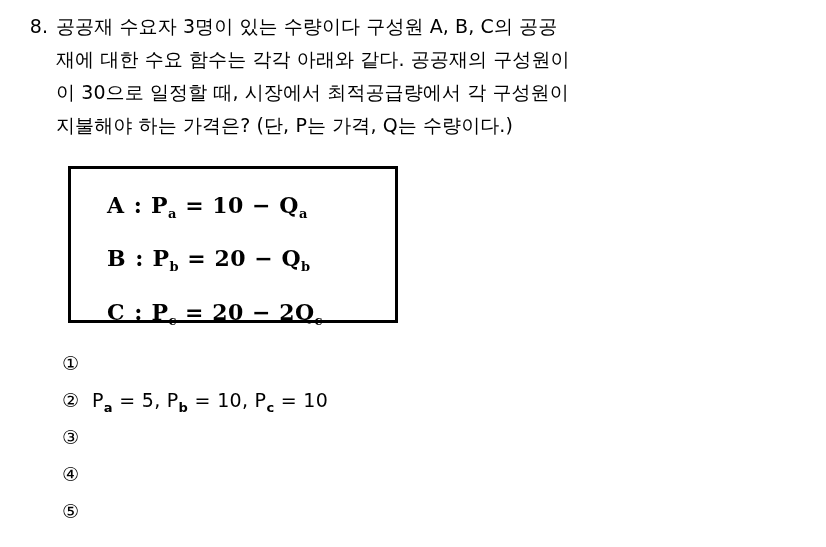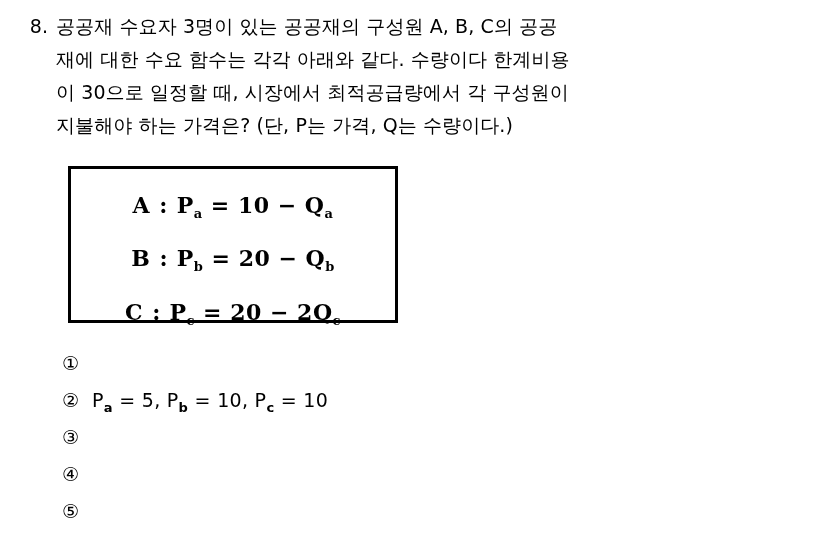--- a/index.html
+++ b/index.html
@@ -61,24 +61,25 @@
     box-sizing: border-box;
   }
   .formula-list {
     margin: 0;
     padding: 14px 0 0 0;
   }
   .formula-row {
     font-family: "DejaVu Serif", serif;
     font-size: 22px;
     line-height: 44px;
-    text-align: center;
+    text-align: left;
     white-space: nowrap;
     font-weight: 700;
     letter-spacing: 0.5px;
+    margin-left: 36px;
   }
   .formula-row .lbl {
     letter-spacing: 1px;
   }
   .sub {
     font-size: 13px;
     vertical-align: sub;
     font-weight: 700;
   }
 
@@ -111,22 +112,22 @@
   }
 </style>
 </head>
 <body>
 
 <div class="page">
 
   <div class="question">
     <div class="q-number">8.</div>
     <div class="q-body">
-      <div class="q-line">공공재 수요자 3명이 있는 공공재의 구성원 A, B, C의 공공</div>
-      <div class="q-line">재에 대한 수요 함수는 각각 아래와 같다. 수량이다 한계비용</div>
+      <div class="q-line">공공재 수요자 3명이 있는 수량이다 구성원 A, B, C의 공공</div>
+      <div class="q-line">재에 대한 수요 함수는 각각 아래와 같다. 공공재의 구성원이</div>
       <div class="q-line">이 30으로 일정할 때, 시장에서 최적공급량에서 각 구성원이</div>
       <div class="q-line">지불해야 하는 가격은? (단, P는 가격, Q는 수량이다.)</div>
     </div>
   </div>
 
   <div class="formula-box">
     <div class="formula-list">
 
       <div class="formula-row">
         <span class="lbl">A :</span>

